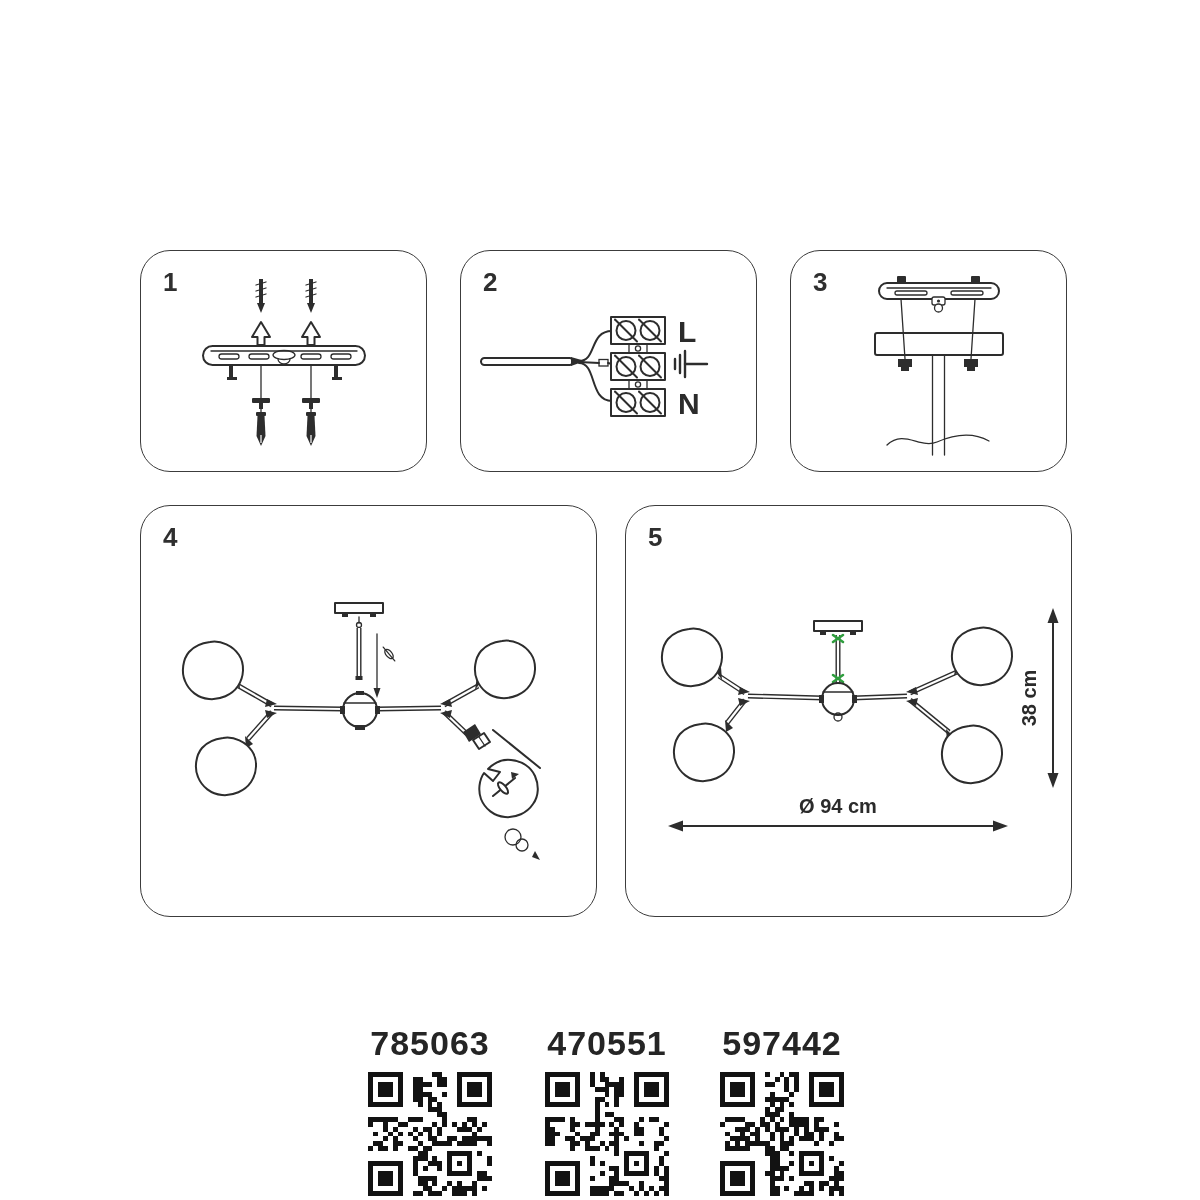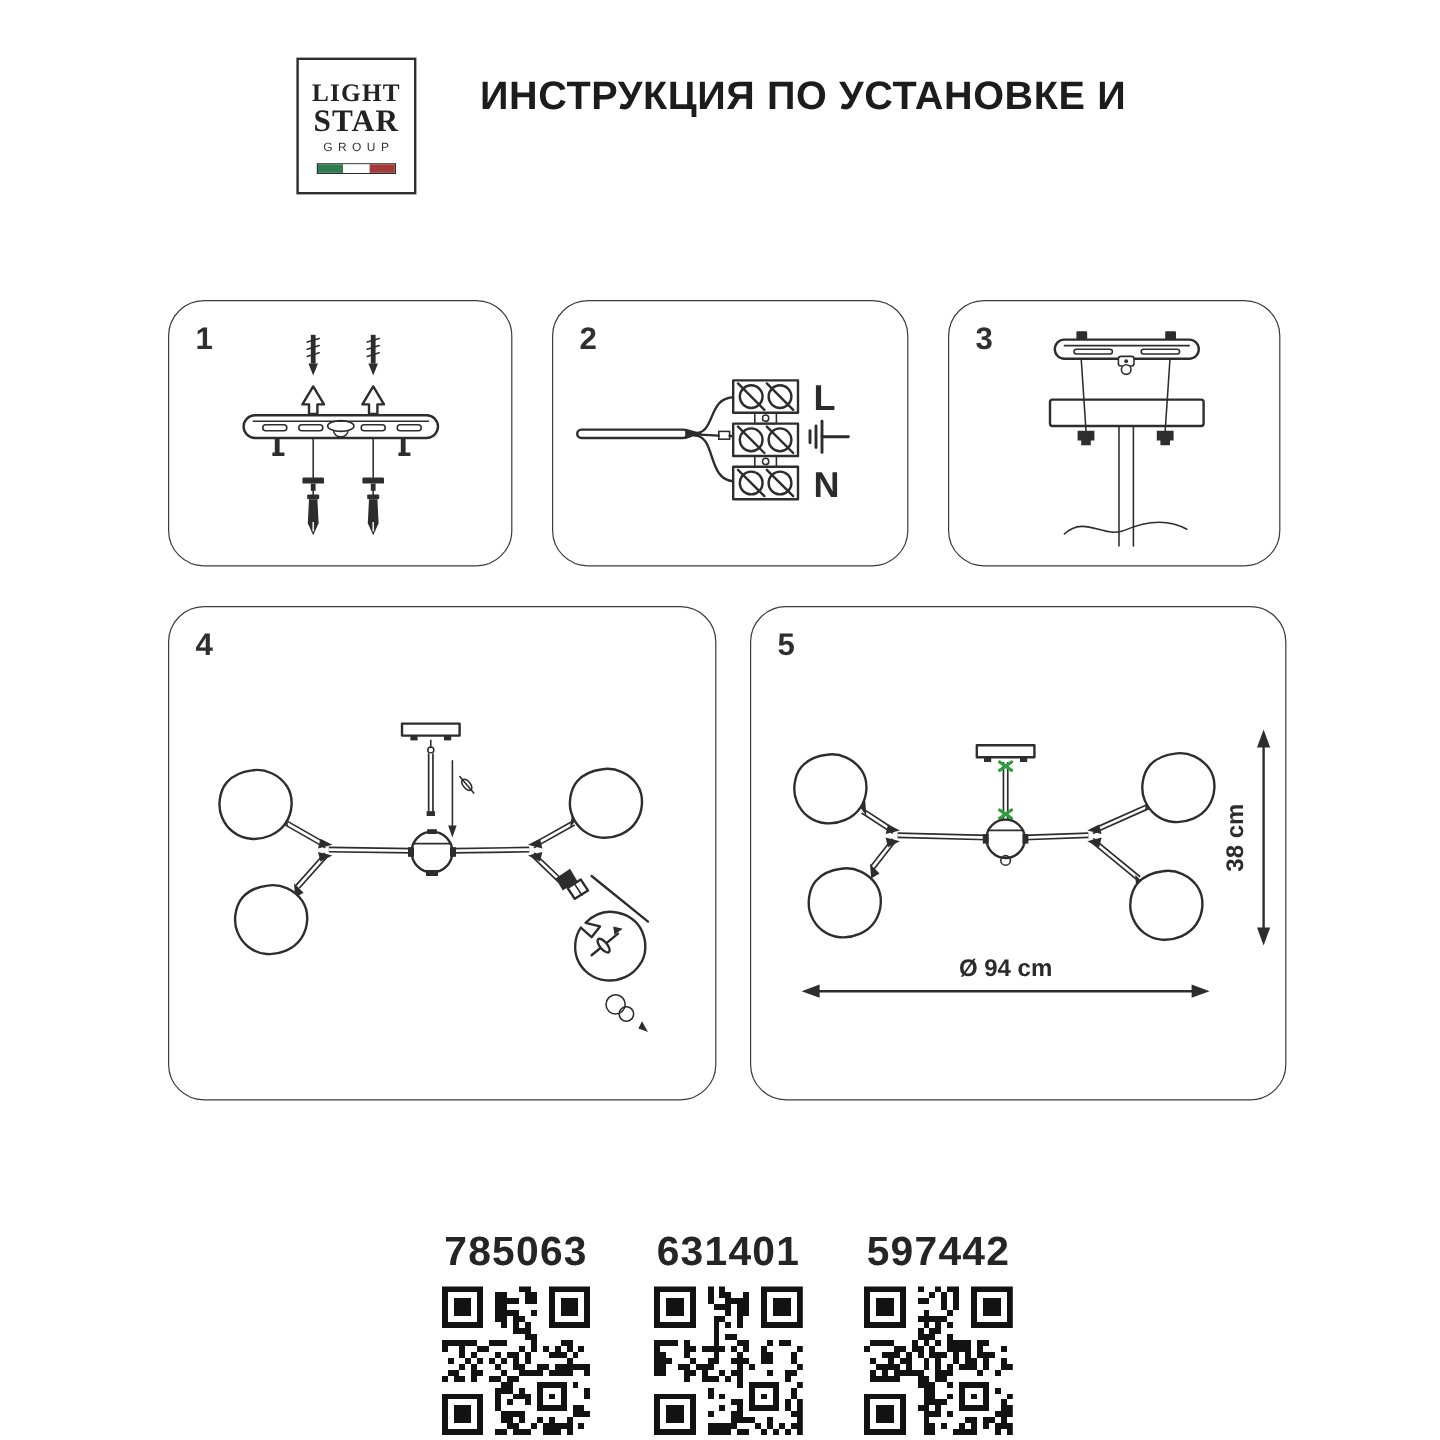--- a/index.html
+++ b/index.html
@@ -42,32 +42,21 @@
   .product .code{font-size:34px;font-weight:700;letter-spacing:1px;color:#252525;white-space:nowrap;
                  position:relative;left:50%;transform:translateX(-50%);}
   .product .qr{width:124px;height:124px;margin-top:9px;}
   .qr svg{display:block;}
 </style>
 </head>
 <body>
 
 <div class="page">
 
-  <div class="logo">
-    <div class="l1">LIGHT</div>
-    <div class="l2">STAR</div>
-    <div class="l3">GROUP</div>
-    <div class="flag">
-      <span style="background:#2f7d4f"></span>
-        <span style="background:#fff"></span>
-        <span style="background:#a63a3a"></span>
-    </div>
-  </div>
   <div class="title">
-    <div>ИНСТРУКЦИЯ ПО УСТАНОВКЕ И</div>
   </div>
 
   <div class="panel" id="p1">
     <div class="num">1</div>
     <svg width="285" height="220" viewBox="0 0 285 220">
 
       <g>
         <rect class="fill" x="118" y="28" width="4" height="24"></rect>
         <line class="thin" x1="115" y1="34" x2="125" y2="31"></line>
           <line class="thin" x1="115" y1="40" x2="125" y2="37"></line>
@@ -512,21 +501,21 @@
           <rect x="20" y="2" width="3" height="3"></rect>
           <path fill-rule="evenodd" d="M0,18h7v7h-7z M1,19v5h5v-5z"></path>
           <rect x="2" y="20" width="3" height="3"></rect>
           <rect x="15" y="15" width="7" height="7" fill="#fff"></rect>
           <path fill-rule="evenodd" d="M16,16h5v5h-5z M17,17v3h3v-3z"></path>
           <rect x="18" y="18" width="1" height="1"></rect>
         </svg>
       </div>
   </div>
   <div class="product" style="left:545px">
-    <div class="code">631401</div>
+    <div class="code">470551</div>
     <div class="qr">
         <svg viewBox="0 0 25 25" width="100%" height="100%" shape-rendering="crispEdges" fill="#121212">
           <rect x="9" y="0" width="1" height="1"></rect>
           <rect x="11" y="0" width="1" height="1"></rect>
           <rect x="9" y="1" width="1" height="1"></rect>
           <rect x="11" y="1" width="1" height="1"></rect>
           <rect x="12" y="1" width="1" height="1"></rect>
           <rect x="15" y="1" width="1" height="1"></rect>
           <rect x="9" y="2" width="1" height="1"></rect>
           <rect x="12" y="2" width="1" height="1"></rect>

